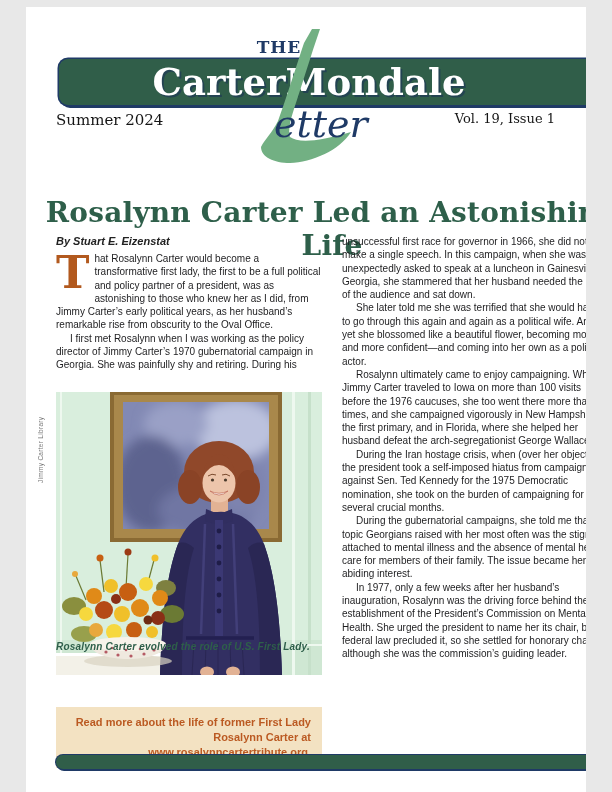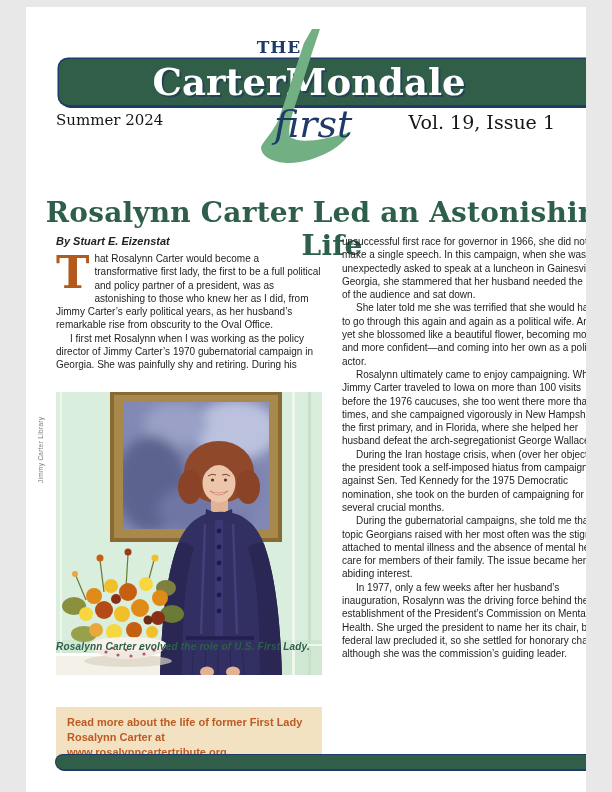--- a/index.html
+++ b/index.html
@@ -32,21 +32,21 @@
     position:absolute;left:248px;top:98px;z-index:4;
     font-family:"DejaVu Serif",serif;font-style:italic;font-size:38px;
     color:#1f3a66;line-height:1;
   }
   .issue-date{
     position:absolute;left:30px;top:104px;
     font-family:"DejaVu Serif",serif;font-size:15px;color:#151515;
   }
   .volume-info{
     position:absolute;right:31px;top:104px;
-    font-family:"DejaVu Serif",serif;font-size:19px;color:#151515;
+    font-family:"DejaVu Serif",serif;font-size:13px;color:#151515;
   }
   
   .headline{
     position:absolute;left:0;top:189px;width:612px;margin:0;text-align:center;
     font-family:"DejaVu Serif",serif;font-weight:bold;font-size:28px;
     color:#2e5f4a;letter-spacing:.2px;
   }
   .byline{
     position:absolute;left:30px;top:228px;
     font-style:italic;font-weight:bold;font-size:11px;color:#222;
@@ -74,21 +74,21 @@
     position:absolute;left:30px;top:634px;width:266px;
     font-size:10px;font-weight:bold;font-style:italic;color:#2e5f4a;
     letter-spacing:.2px;
   }
   
   .promo{
     position:absolute;left:30px;top:700px;width:266px;box-sizing:border-box;
     background:#f3e2c2;padding:8px 11px;
   }
   .promo p{
-    margin:0;font-size:11px;line-height:15px;font-weight:bold;color:#bb5a22;
+    margin:0;font-size:11px;line-height:15px;font-weight:bold;color:#bb5a22;text-align:right;
   }
   
   .footer-bar{
     position:absolute;left:30px;top:748px;width:551px;height:14px;
     background:#305e49;border-radius:7px;
     box-shadow:0 0 0 1px #1f3a66,1px 2px 0 #1f3a66;
   }
 </style>
 </head>
 <body>
@@ -106,21 +106,21 @@
     <svg class="script-l" viewBox="0 0 100 140" aria-hidden="true">
       <path fill="#72b083" d="M56,0 L64,0
         C55,26 46,56 38,80
         C34,92 32,102 34,108
         C42,114 62,113 95,103
         C83,122 56,133 34,134
         C18,134 5,128 5,118
         C9,110 16,104 22,92
         C30,70 40,38 48,14 Z"></path>
     </svg>
-    <div class="etter">first</div>
+    <div class="etter">etter</div>
 
     <div class="issue-date">Summer 2024</div>
     <div class="volume-info">Vol. 19, Issue 1</div>
   </header>
 
   <h1 class="headline">Rosalynn Carter Led an Astonishing Life</h1>
   <div class="byline">By Stuart E. Eizenstat</div>
 
   <div class="col col-left">
     <p>

